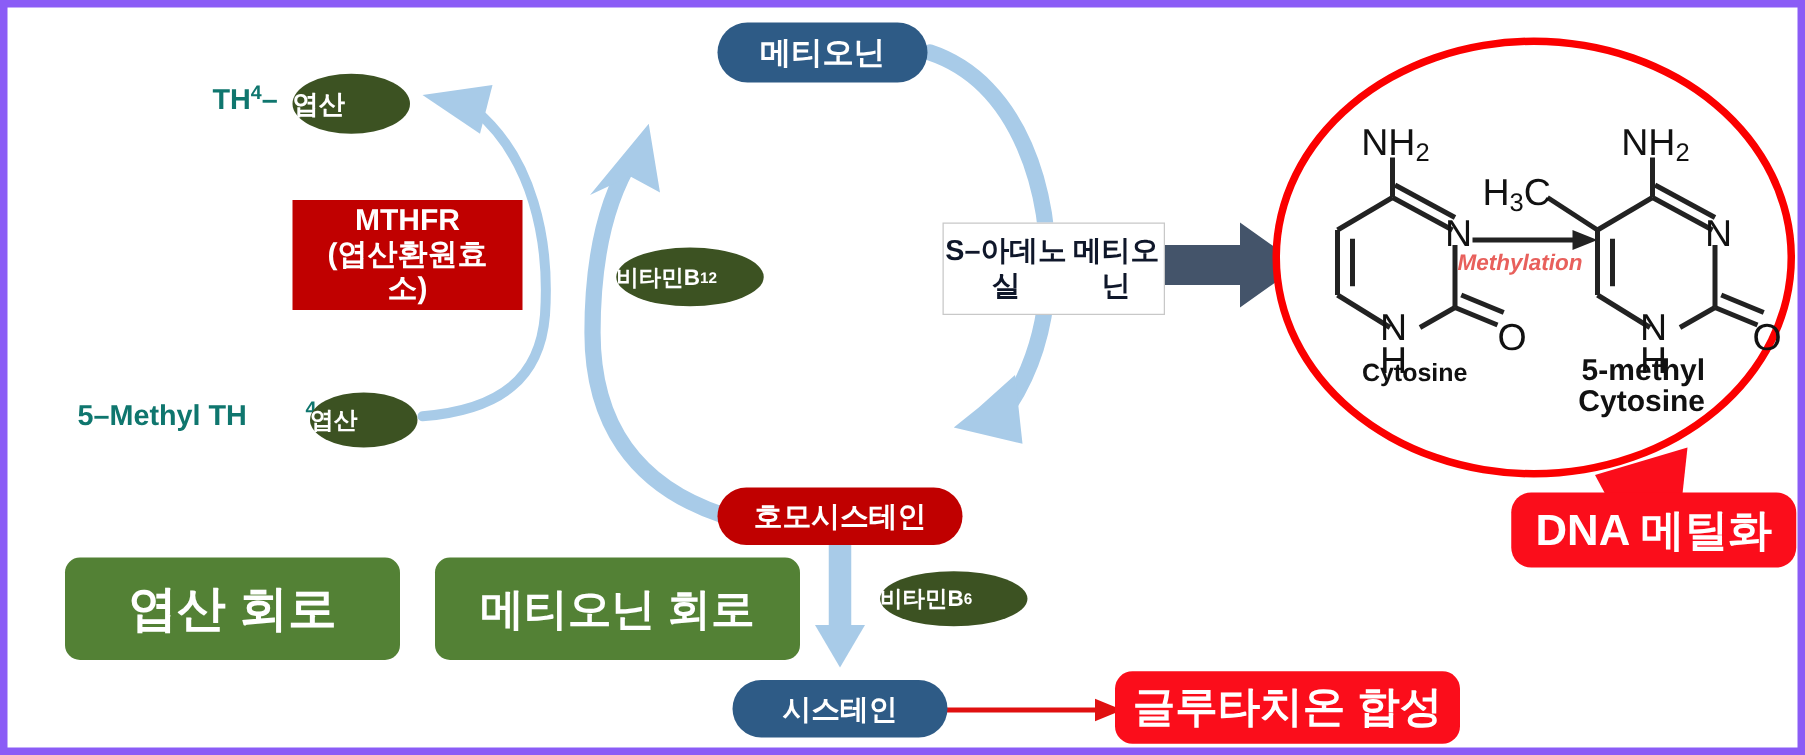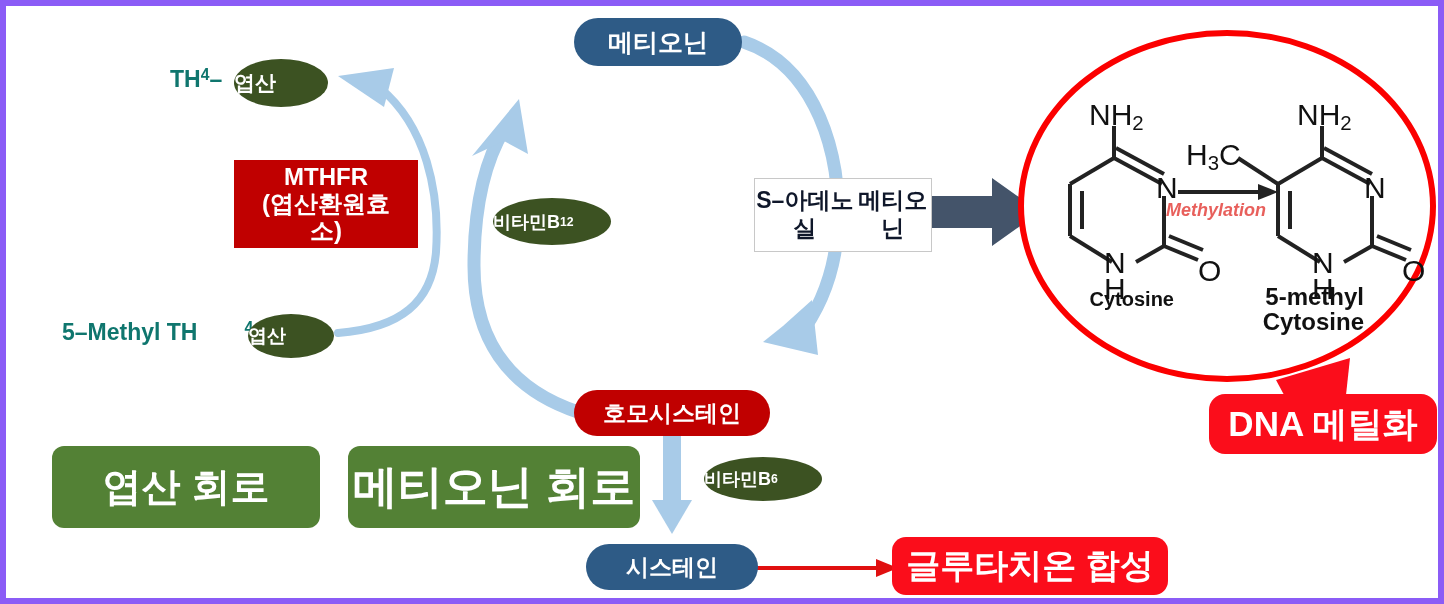--- a/index.html
+++ b/index.html
@@ -214,21 +214,21 @@
   </div>
 
   <div class="abs whitebox" style="left:748px; top:172px; width:176px; height:72px; font-size:23px;">
     <div>S–아데노실</div>
     <div>메티오닌</div>
   </div>
 
   <div class="abs greenbox" style="left:46px; top:440px; width:268px; height:82px; font-size:39px;">
     <span>엽산 회로</span>
   </div>
-  <div class="abs greenbox" style="left:342px; top:440px; width:292px; height:82px; font-size:45px;">
+  <div class="abs greenbox" style="left:342px; top:440px; width:292px; height:82px; font-size:35px;">
     <span>메티오닌 회로</span>
   </div>
 
   <div class="abs redbox-round" style="left:886px; top:531px; width:276px; height:58px; font-size:34px;">
     <span>글루타치온 합성</span>
   </div>
 
   <svg class="abs" style="left:1240px; top:352px; width:130px; height:80px;">
     <polygon points="58,74 30,22 104,0 96,74" fill="#fb0d1b"></polygon>
   </svg>

